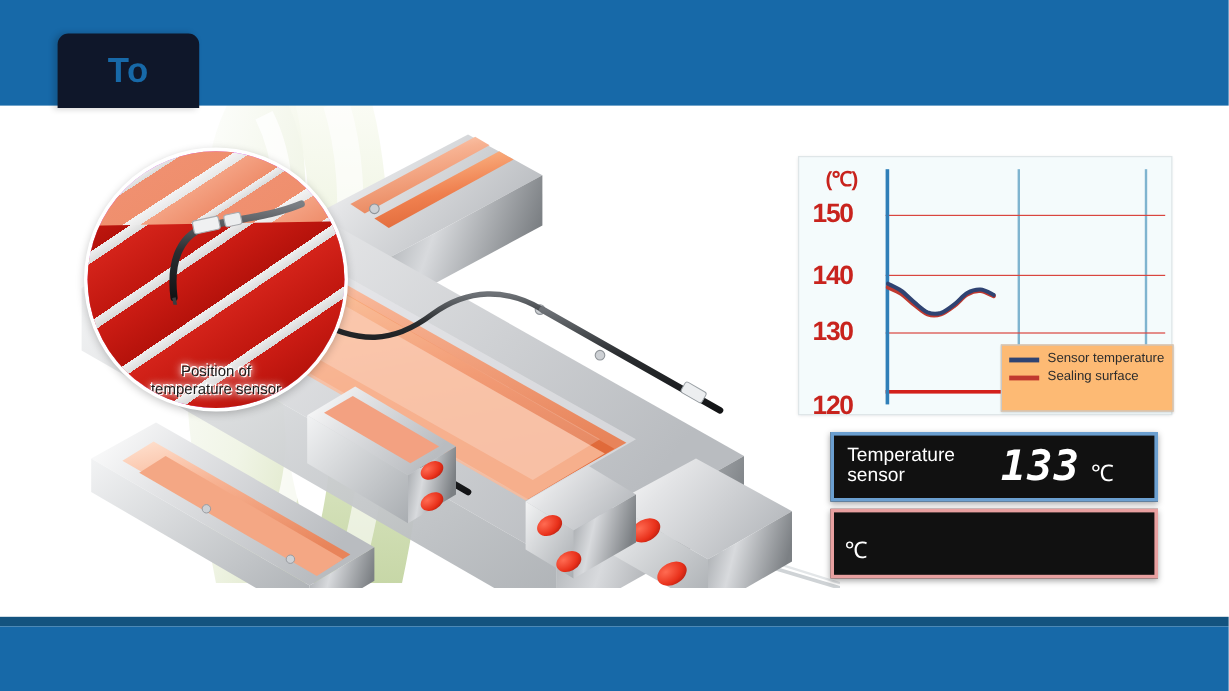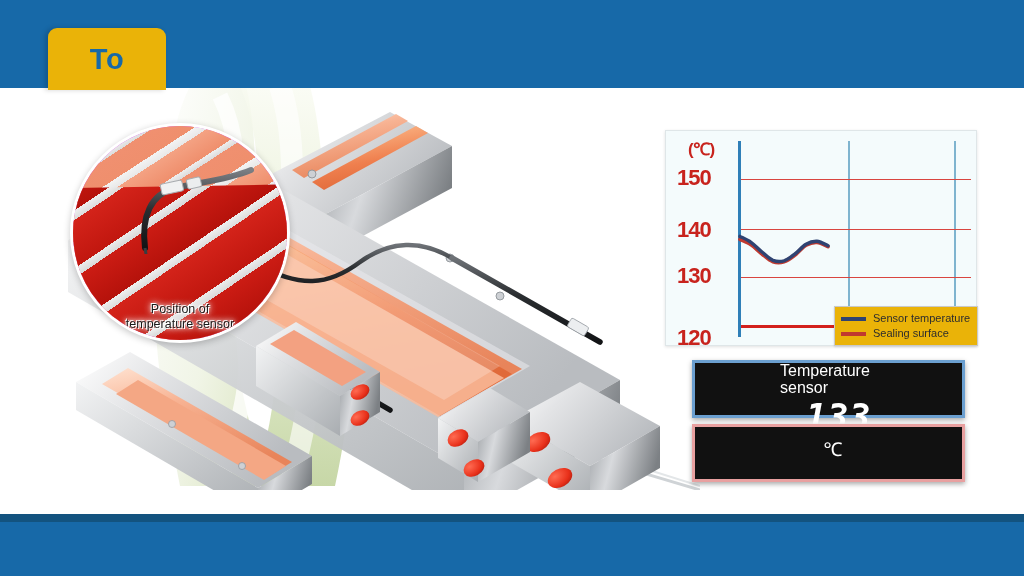--- a/index.html
+++ b/index.html
@@ -26,21 +26,21 @@
   .header-band {
     position: absolute;
     left: 0; top: 0;
     width: 1024px; height: 88px;
     background: #1769a8;
   }
   .title-tab {
     position: absolute;
     left: 48px; top: 28px;
     width: 118px; height: 62px;
-    background: #eab308;
+    background: #0f172a;
     border-radius: 9px 9px 0 0;
     box-shadow: -3px 0 5px rgba(0,0,0,0.18);
     display: flex;
     align-items: center;
     justify-content: center;
   }
   .title-tab .title-text {
     color: #1769a8;
     font-size: 29px;
     font-weight: bold;
@@ -190,24 +190,24 @@
     width: 2px; height: 196px;
     background: #7fb4cf;
   }
   .curve-wrap {
     position: absolute;
     left: 72px; top: 10px;
     width: 233px; height: 196px;
   }
   .legend {
     position: absolute;
-    left: 168px; top: 175px;
-    background: #eab308;
+    left: 168px; top: 156px;
+    background: #fdba74;
     border: 1px solid #c9c9c9;
-    padding: 4px 7px 4px 6px;
+    padding: 4px 7px 20px 6px;
     box-shadow: 0 1px 2px rgba(0,0,0,0.13);
   }
   .legend-row {
     display: flex;
     align-items: center;
     height: 15px;
   }
   .legend-swatch {
     width: 25px; height: 4px;
     margin-right: 7px;
@@ -223,21 +223,20 @@
   
   .readout {
     position: absolute;
     left: 692px;
     width: 273px; height: 58px;
     background: #111111;
     box-sizing: border-box;
     display: flex;
     align-items: center;
     box-shadow: 0 2px 5px rgba(0,0,0,0.35);
-    flex-direction: column;
   }
   .readout.sensor  { top: 360px; border: 3px solid #6b9fd0; }
   .readout.sealing { top: 424px; border: 3px solid #e8a0a0; }
   .readout-label {
     color: #ffffff;
     font-size: 16px;
     line-height: 1.05;
     margin-left: 11px;
     width: 108px;
     flex: none;

